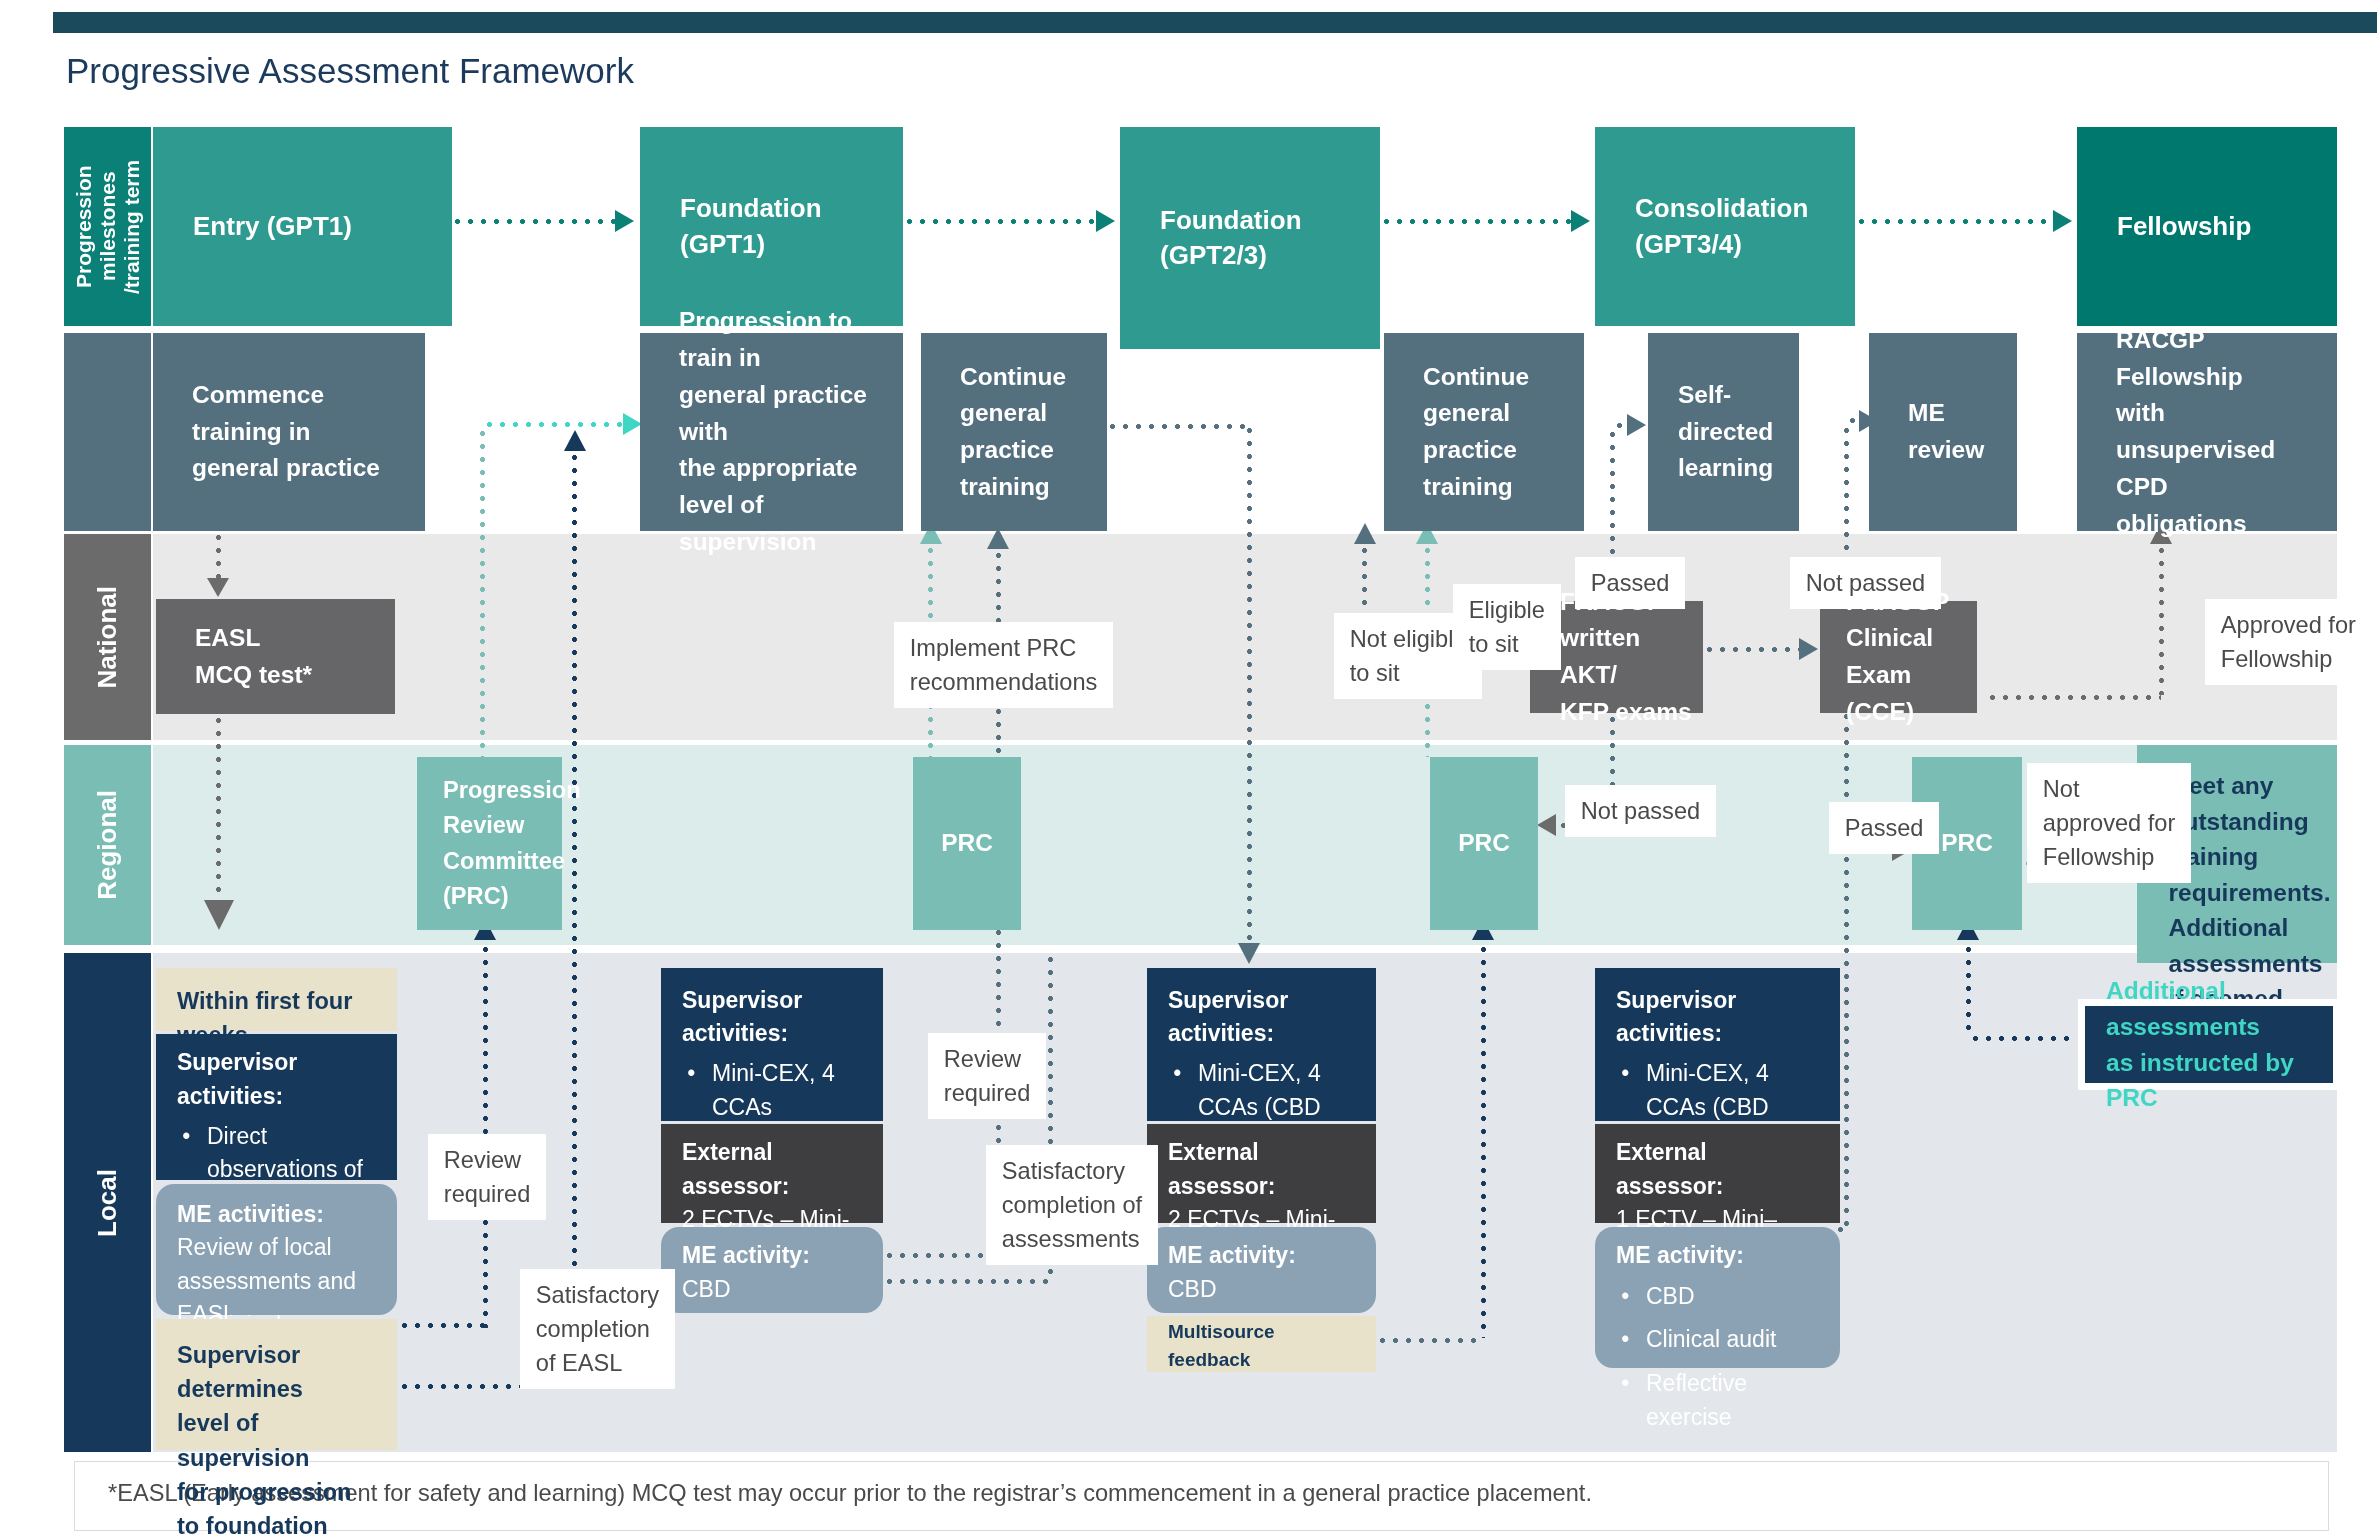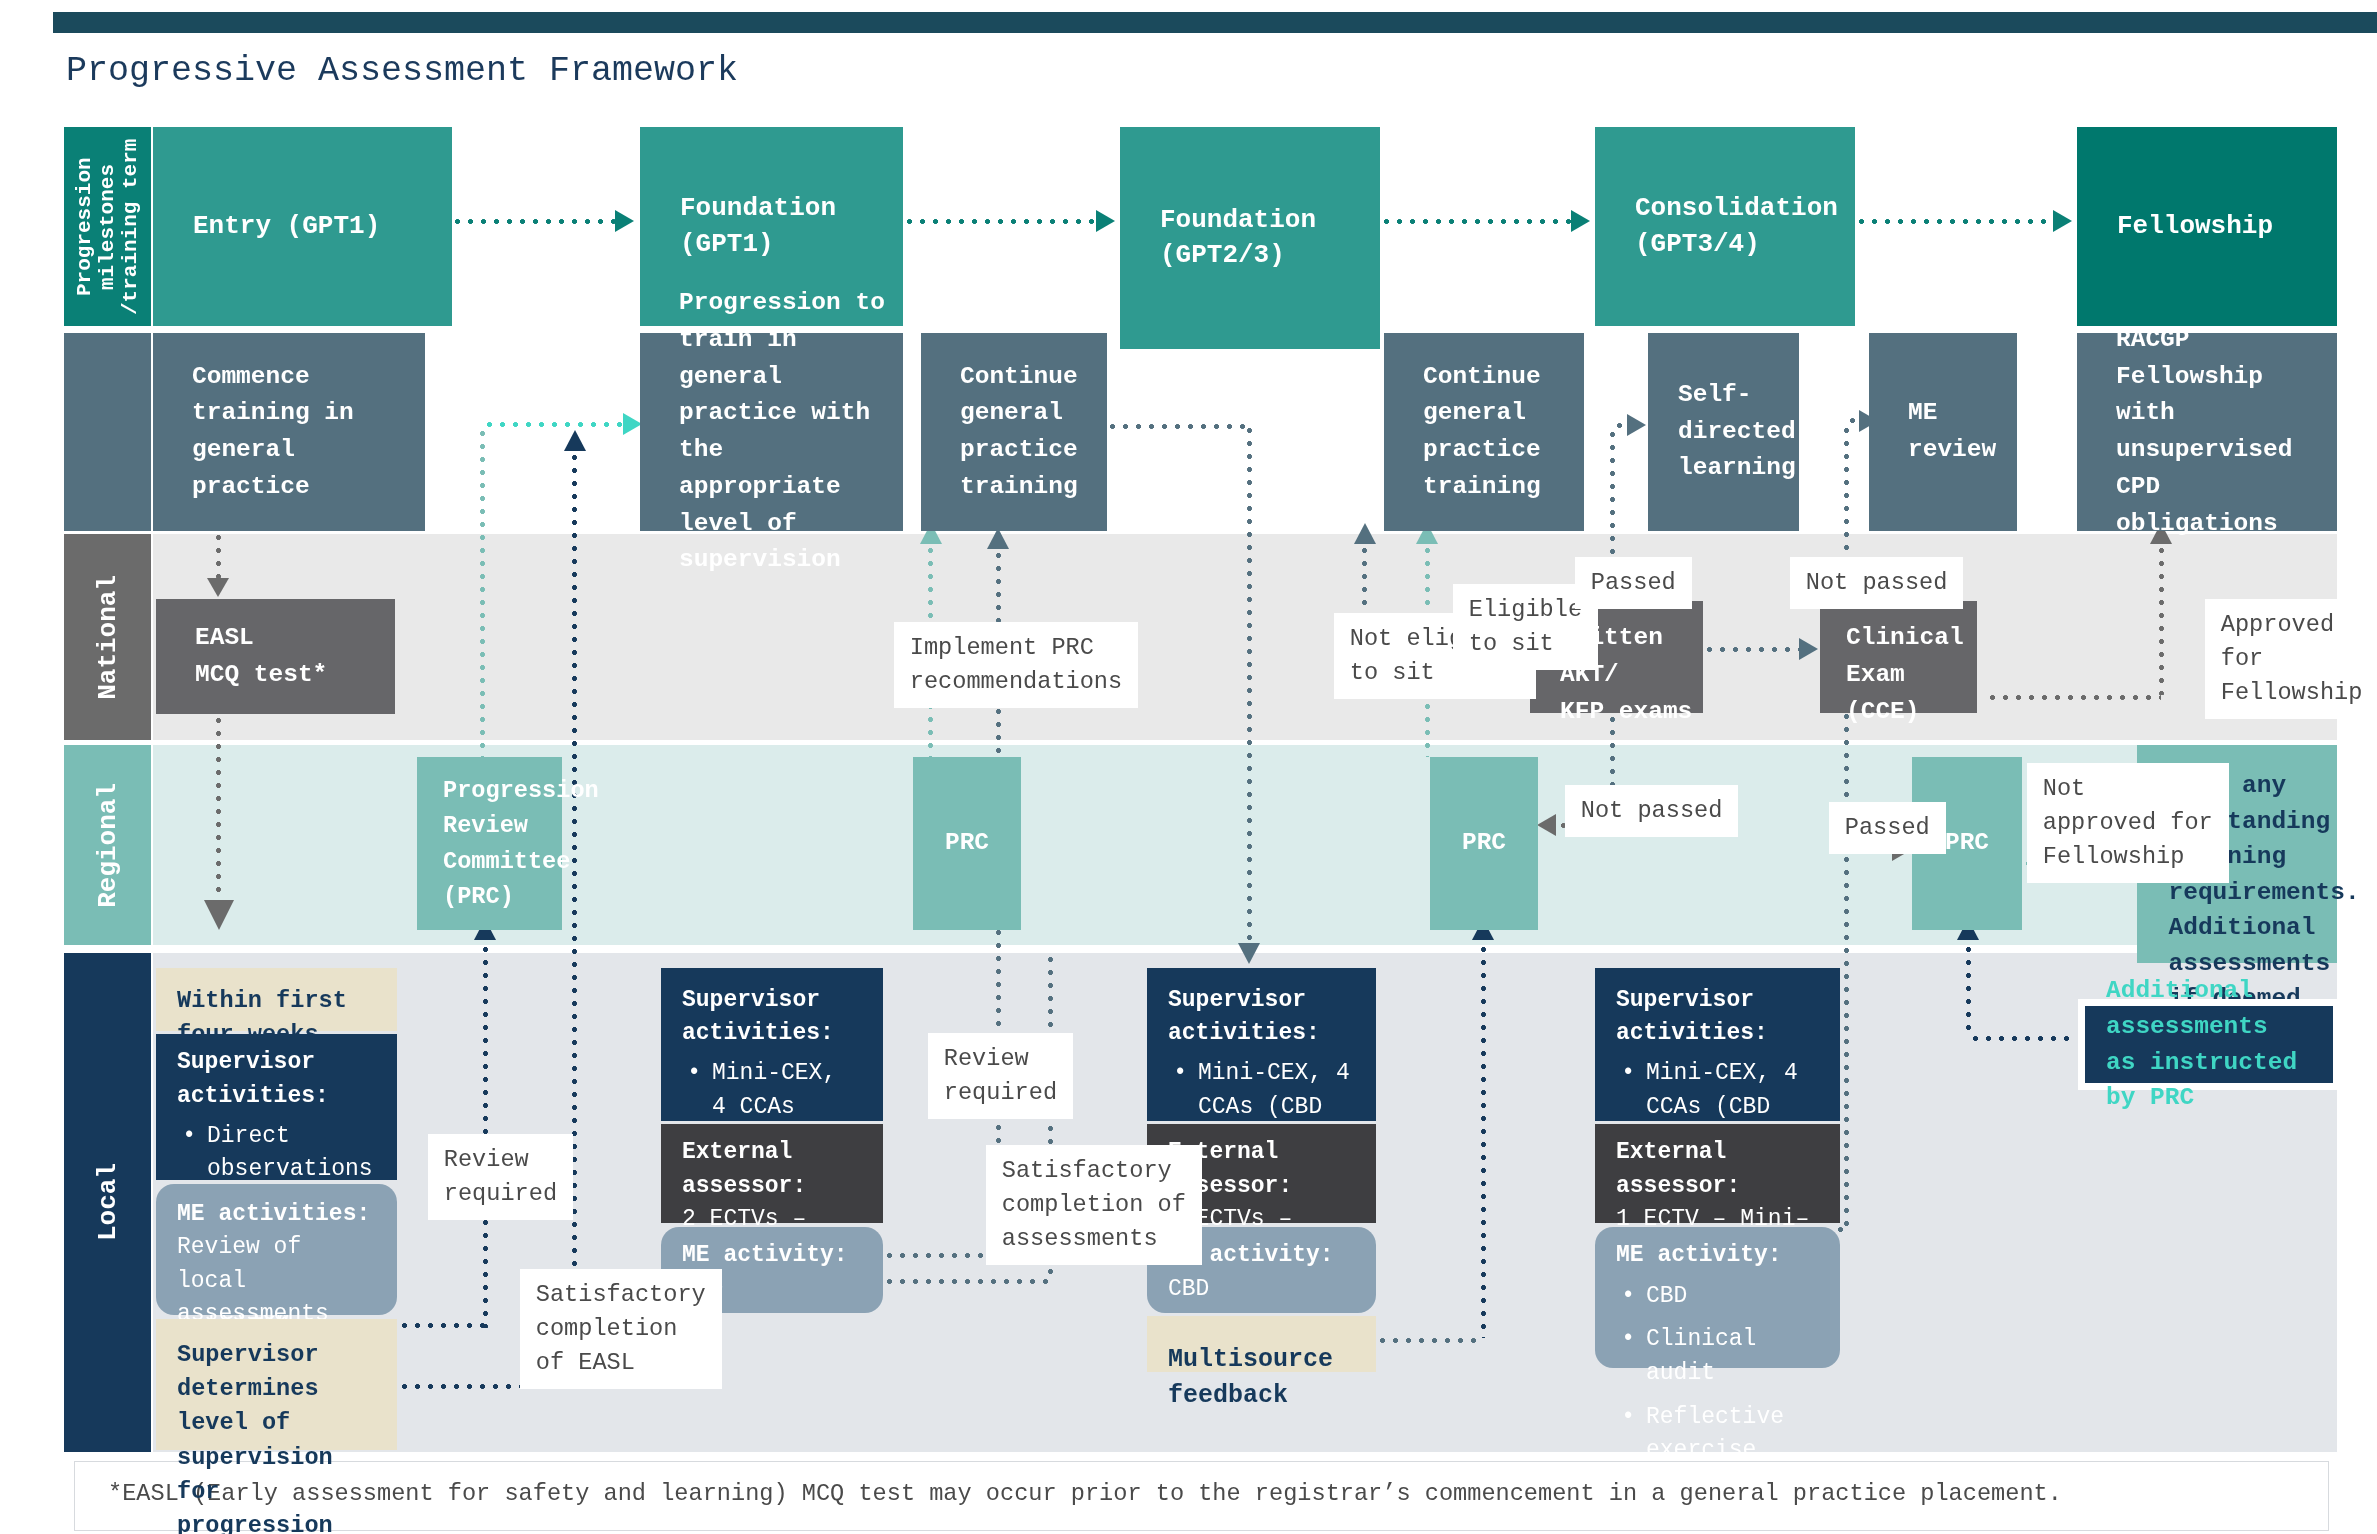--- a/index.html
+++ b/index.html
@@ -1,17 +1,17 @@
 <!DOCTYPE html>
 <html style="font-size:14px"><head>
 <meta charset="utf-8">
 <style>
   html,body{margin:0;padding:0;background:#fff;}
   #stage{position:relative;width:2377px;height:1535px;background:#fff;overflow:hidden;
-         font-family:Liberation Mono, monospace;}
+         font-family:Liberation Sans, sans-serif;}
   [data-bind]{white-space:pre-line;}
   .abs{position:absolute;box-sizing:border-box;}
   
   .vlab{position:absolute;box-sizing:border-box;display:flex;align-items:center;justify-content:center;
         color:#fff;font-weight:bold;}
   .vlab span{writing-mode:vertical-rl;transform:rotate(180deg);text-align:center;}
   
   .box{position:absolute;box-sizing:border-box;display:flex;align-items:center;color:#fff;font-weight:bold;}
   .r1{background:#2F9A90;font-size:26px;padding-left:40px;line-height:1.35;}
   .r1f{background:#00786D;}
@@ -313,21 +313,21 @@
   </div>
   <div class="lbox charbox" style="left:1147px;top:1124px;width:229px;height:99px;padding-top:12.3px;">
     <div class="t" data-bind="local.col3.external.title">External assessor:</div>
     <div data-bind="local.col3.external.body">2 ECTVs – Mini-CEX
 and RCA</div>
   </div>
   <div class="lbox bluegray" style="left:1147px;top:1227px;width:229px;height:86px;padding-top:12.3px;">
     <div class="t" data-bind="local.col3.me.title">ME activity:</div>
     <div data-bind="local.col3.me.body">CBD</div>
   </div>
-  <div class="lbox beige" style="left:1147px;top:1316px;width:229px;height:56px;font-size:25px;padding-top:26px;">
+  <div class="lbox beige" style="left:1147px;top:1316px;width:229px;height:56px;font-size:19px;padding-top:2px;">
     <span data-bind="local.col3.multisource">Multisource feedback</span></div>
 
   <div class="lbox navybox" style="left:1595px;top:968px;width:245px;height:153px;padding-top:15.8px;">
     <div class="t" data-bind="local.col4.supervisor.title">Supervisor activities:</div>
     <ul class="b">
       <li data-bind="local.col4.supervisor.items.0">Mini-CEX, 4 CCAs (CBD
 or RCA)</li>
       <li data-bind="local.col4.supervisor.items.1">Mid-and end-term
 appraisals</li>
     </ul>

